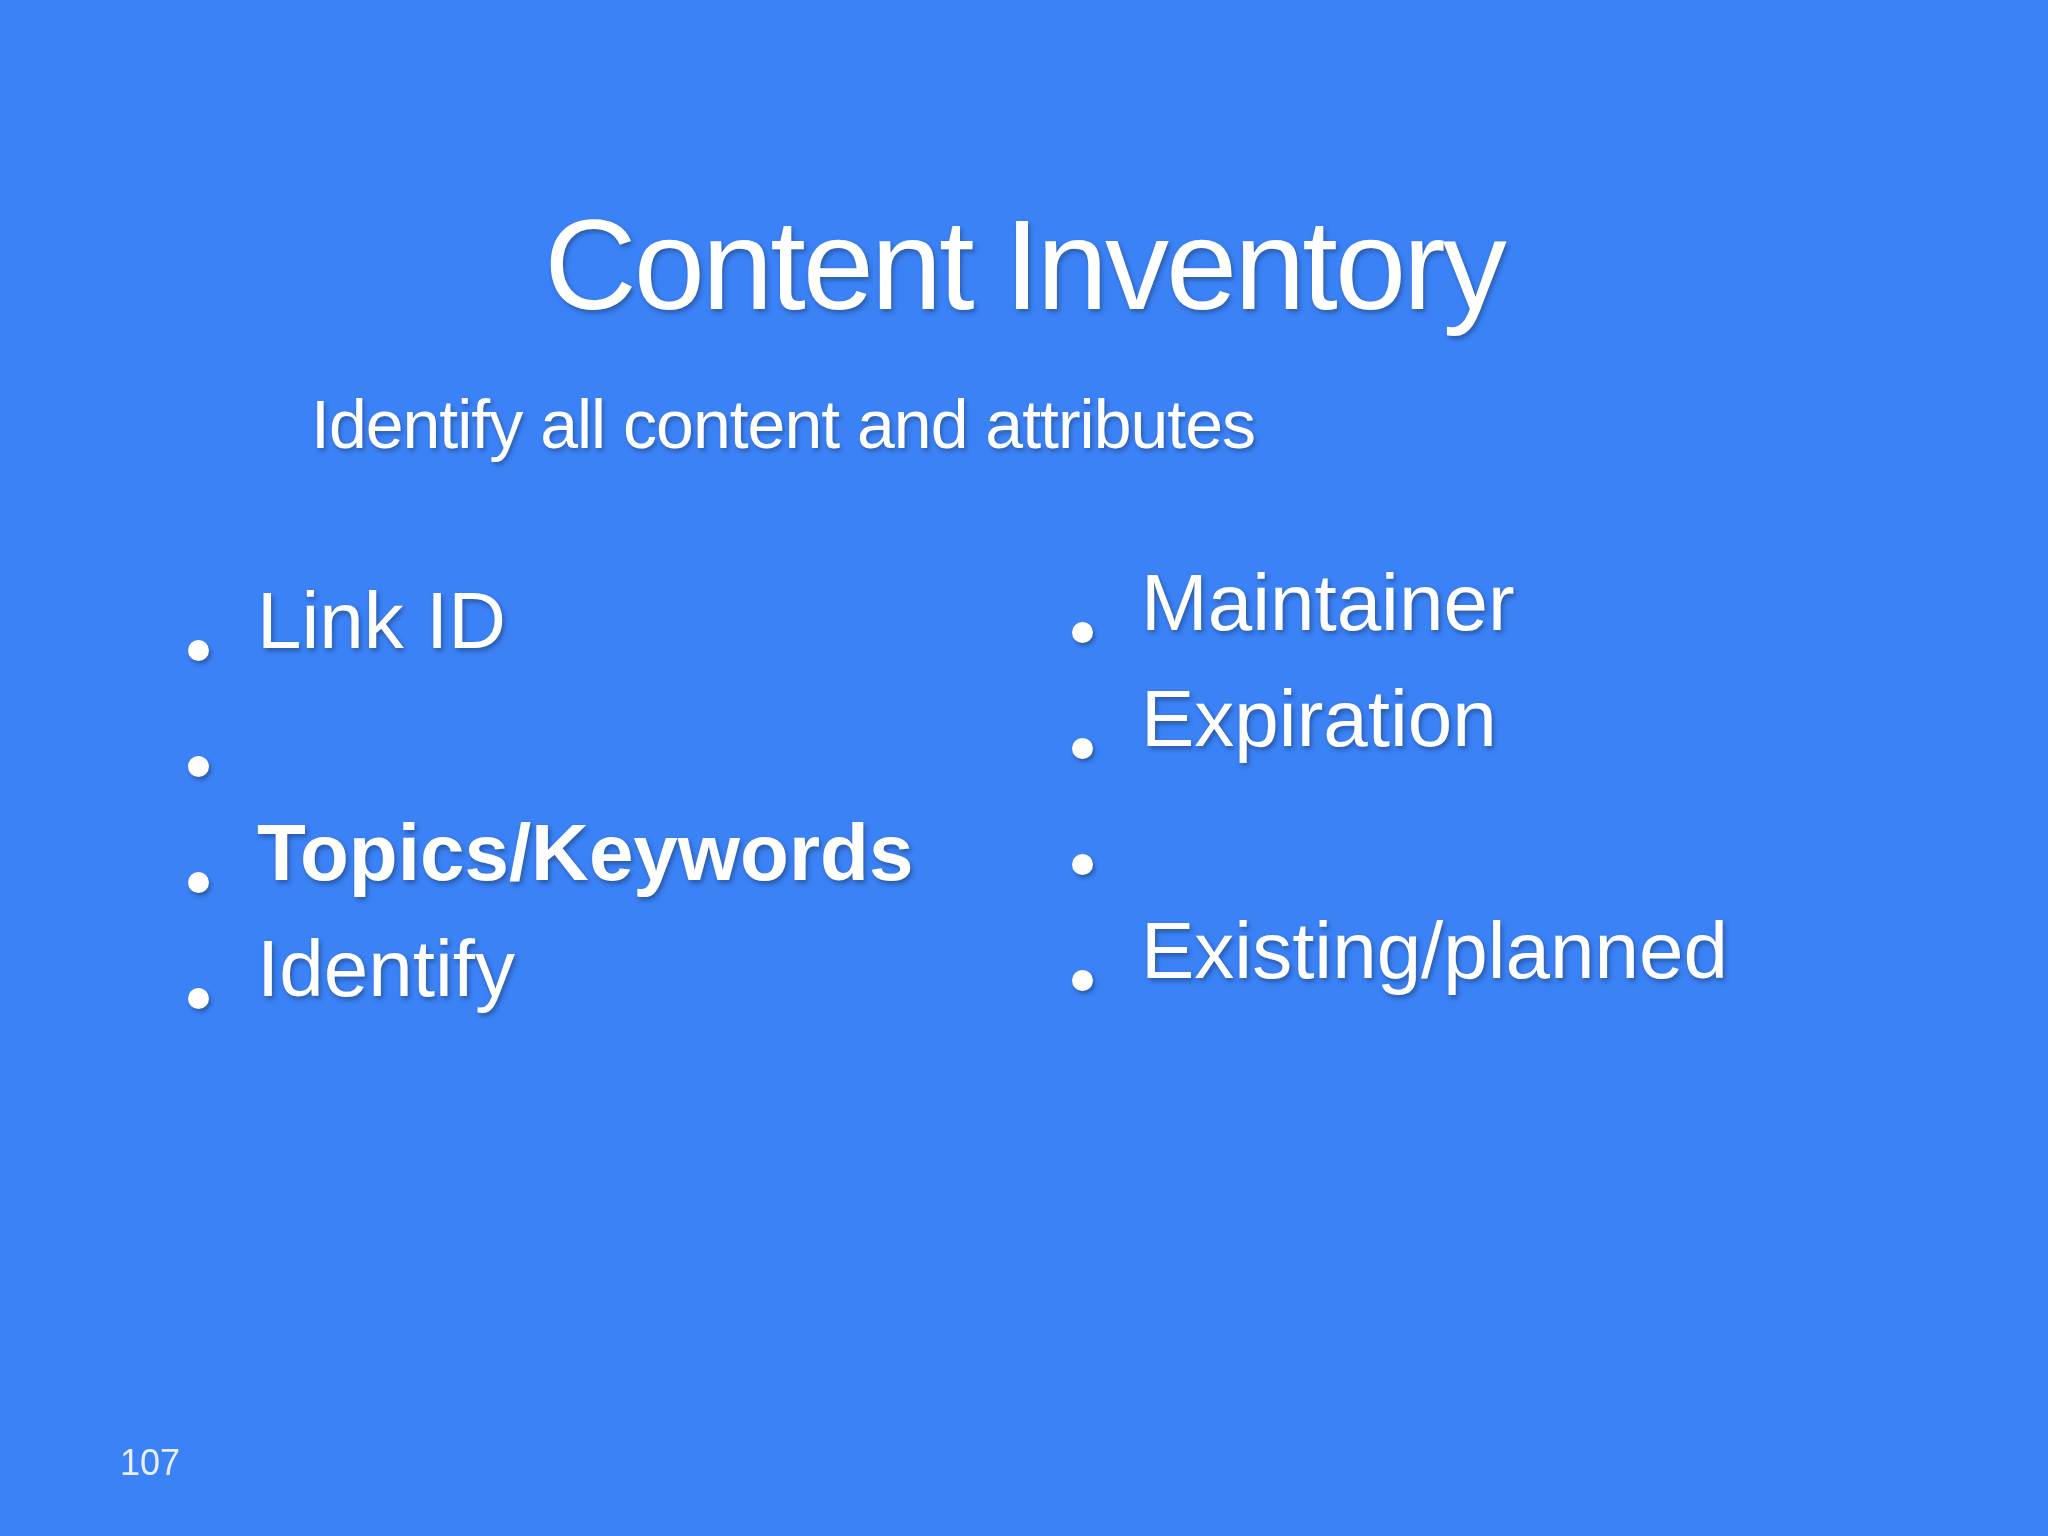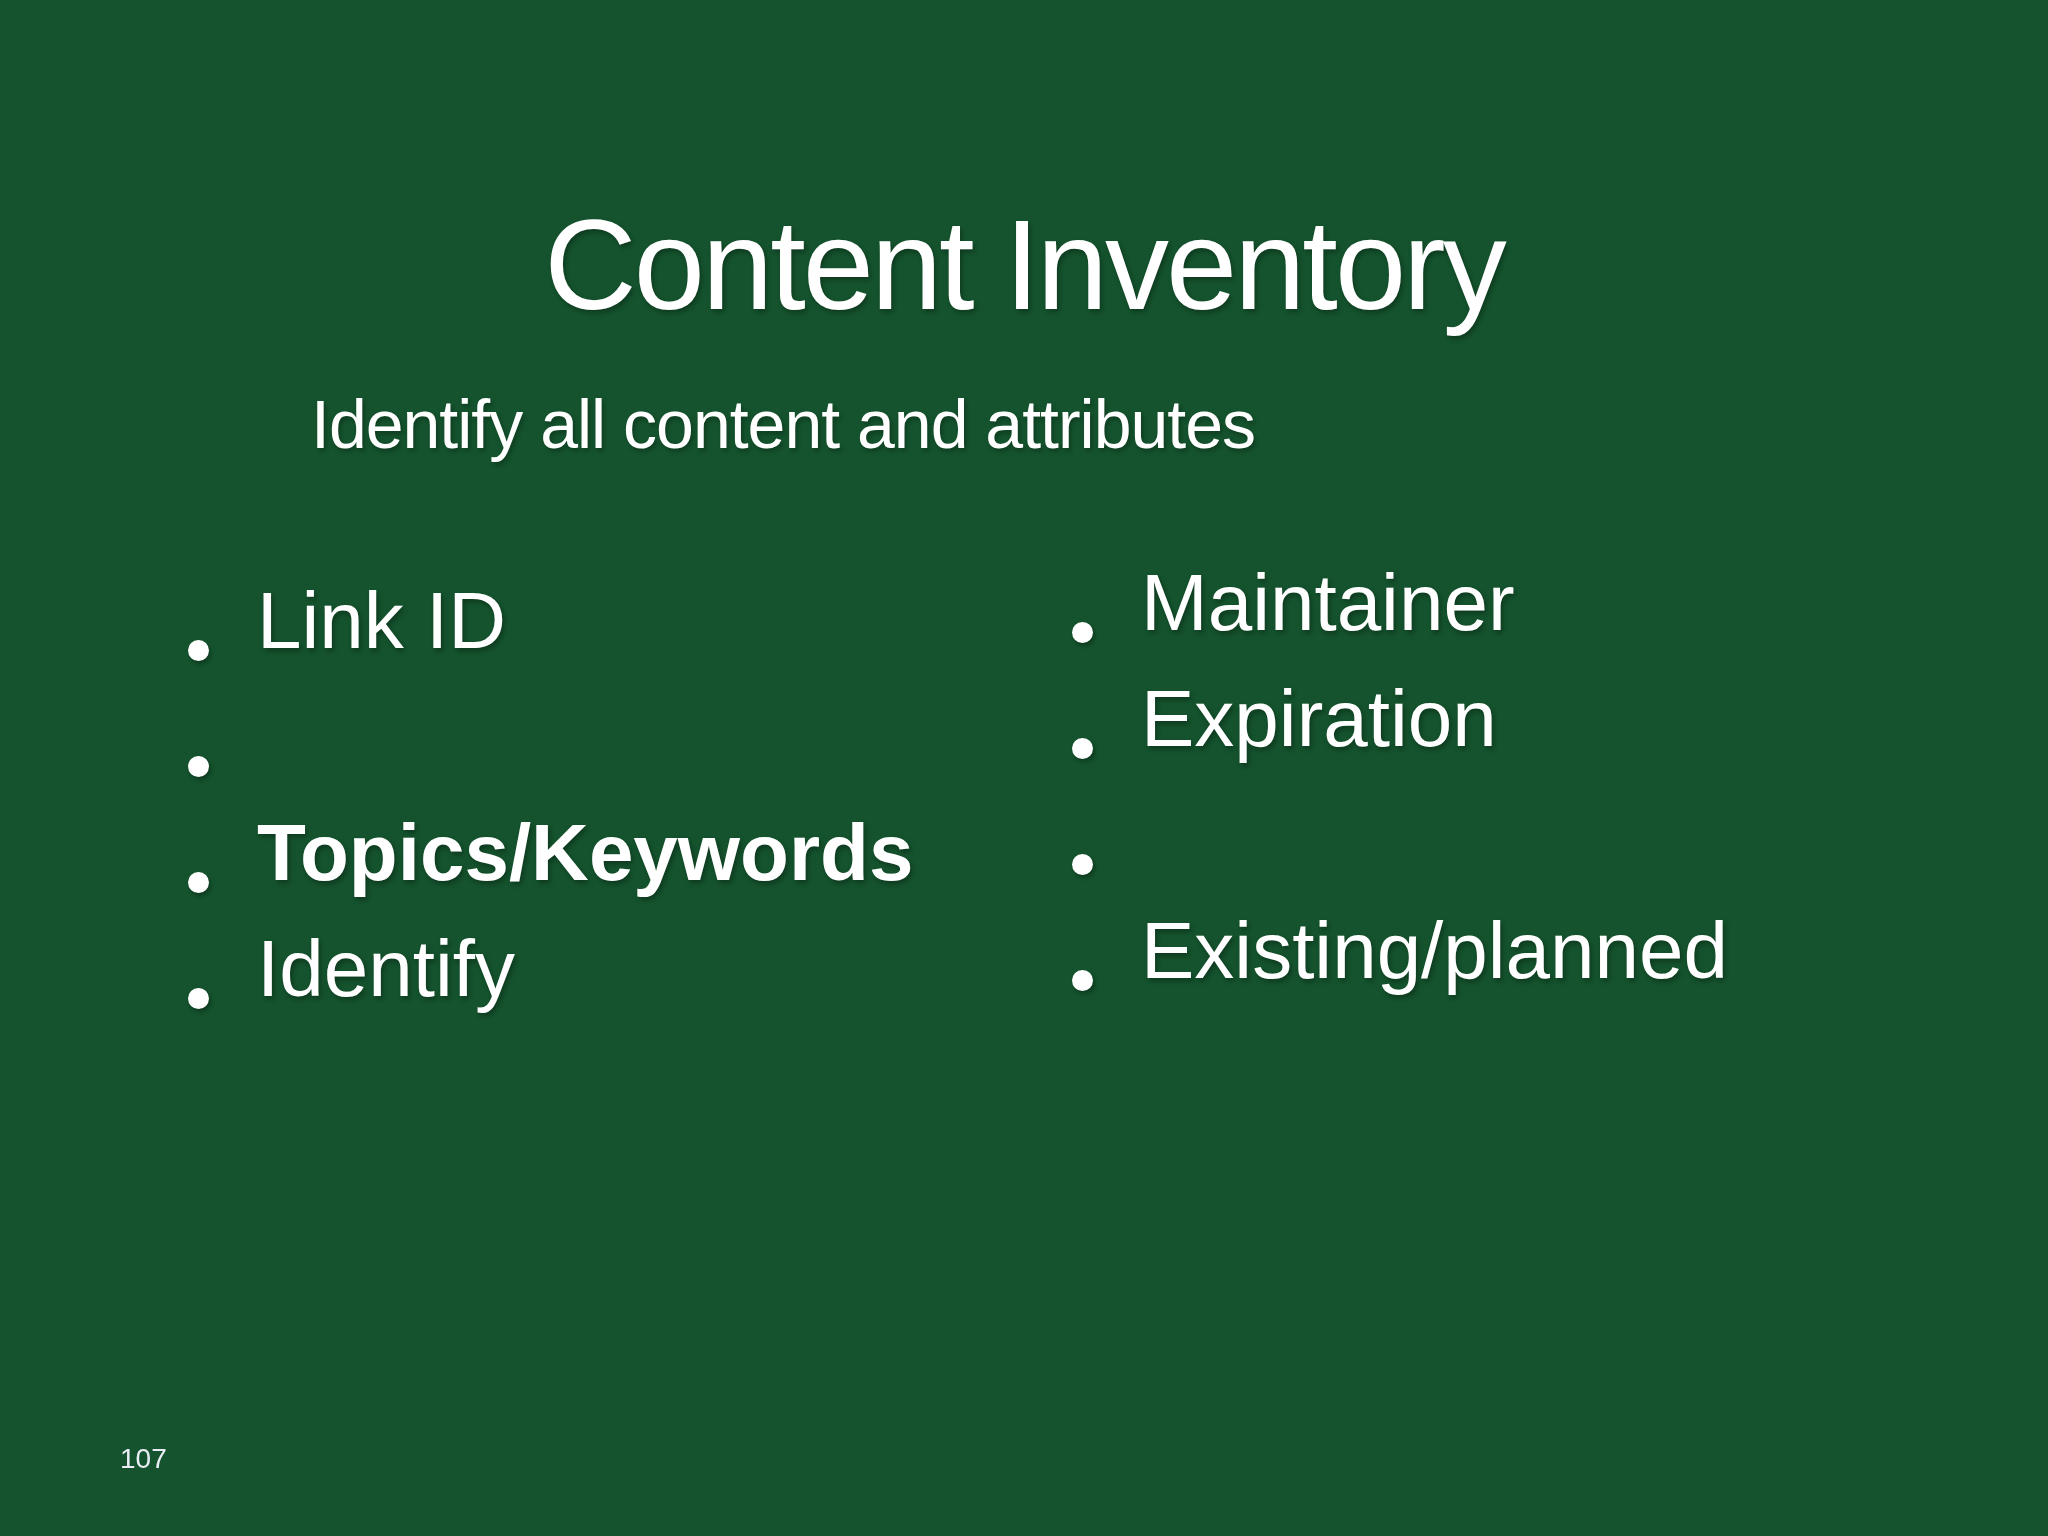--- a/index.html
+++ b/index.html
@@ -60,29 +60,29 @@
   }
   .item-label {
     white-space: nowrap;
     line-height: 1;
     text-shadow: 2px 3px 5px rgba(0,0,0,0.32);
   }
   .page-number {
     position: absolute;
     left: 120px;
     top: 1445px;
-    font-size: 28px;
+    font-size: 36px;
     line-height: 1;
     color: #E9EEF6;
   }
 </style>
 </head>
 <body>
 
-<div class="slide" style="background: #14532d; color: rgb(255, 255, 255);">
+<div class="slide" style="background: #3b82f6; color: rgb(255, 255, 255);">
 
   <h1 class="title">Content Inventory</h1>
 
   <div class="subtitle">Identify all content and attributes</div>
 
   <ul class="bullet-list left">
     <li>
       <span class="dot"></span>
       <span class="item-label">Link ID</span>
     </li>

